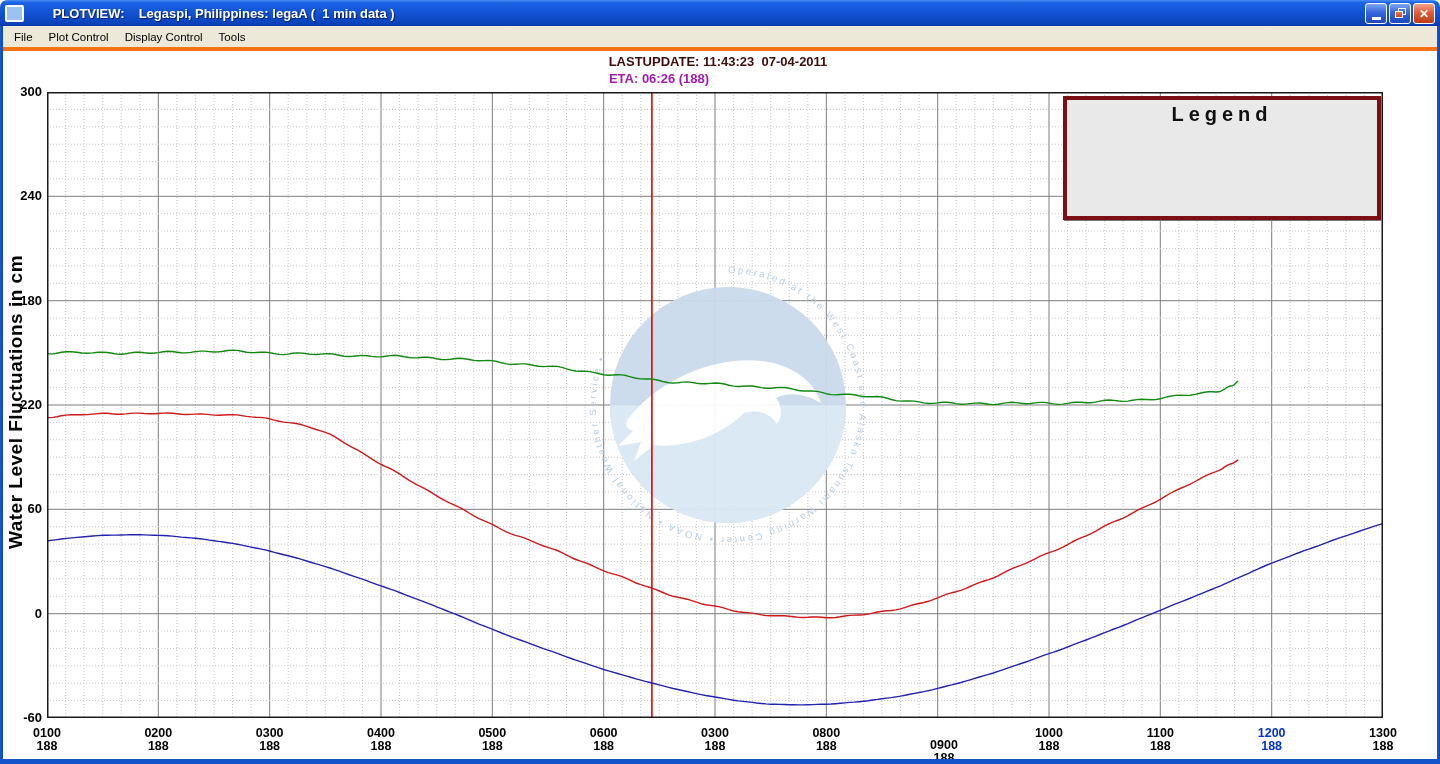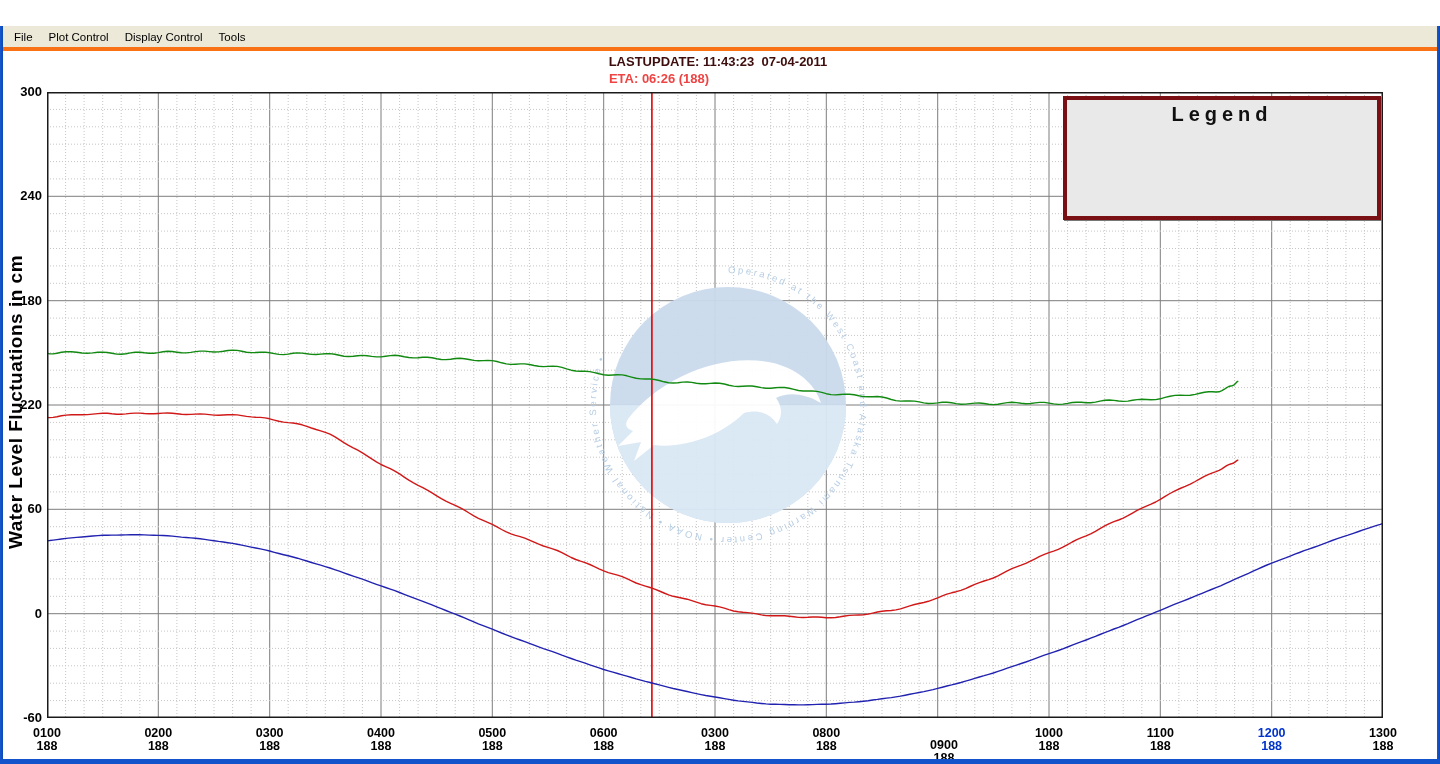--- a/index.html
+++ b/index.html
@@ -57,36 +57,56 @@
   #legend-entries{padding:2px 0 0 26px;}
   .legend-row{display:flex;align-items:center;height:25px;}
   .legend-glyph{width:32px;height:18px;margin-right:40px;flex:0 0 auto;}
   .legend-label{font-size:17.5px;color:#1c1c1c;}
 </style>
 </head>
 <body>
 
 <div id="win">
 
+  <div class="titlebar">
+    <div class="app-icon"></div>
+    <div class="title-text">
+      <span class="app">PLOTVIEW:</span><span>Legaspi, Philippines: legaA (  1 min data )</span>
+    </div>
+    <div class="tb-buttons">
+      <div class="tb-btn btn-blue">
+        <div class="glyph-min"></div>
+      </div>
+      <div class="tb-btn btn-blue">
+        <div class="glyph-restore">
+            <span class="r1"></span>
+            <span class="r2"></span>
+          </div>
+      </div>
+      <div class="tb-btn btn-close">
+        <div class="glyph-close"></div>
+      </div>
+    </div>
+  </div>
 
   <div class="frame-left"></div>
   <div class="frame-right"></div>
   <div class="frame-bottom"></div>
 
   <div class="menubar">
     <div id="menu-items" style="display:flex">
         <div class="menu-item">File</div>
         <div class="menu-item">Plot Control</div>
         <div class="menu-item">Display Control</div>
         <div class="menu-item">Tools</div>
       </div>
   </div>
 
   <div id="lastupdate" class="header-line" style="color: rgb(61, 12, 12);">LASTUPDATE: 11:43:23  07-04-2011</div>
-  <div id="eta-label" class="header-line" style="color: #ef4444;">ETA: 06:26 (188)</div>
+  <div id="eta-label" class="header-line" style="color: #a21caf;">ETA: 06:26 (188)</div>
 
   <div class="ylabel">Water Level Fluctuations in cm</div>
 
   <svg id="chart-svg" viewBox="0 0 1336 626" aria-hidden="true">
     <g id="grid-layer">
         <line x1="0.0" y1="0" x2="0.0" y2="626" stroke="#7d7d7d" stroke-width="1"></line>
         <line x1="18.6" y1="0" x2="18.6" y2="626" stroke="#c6c6c6" stroke-width="1" stroke-dasharray="1 2"></line>
         <line x1="37.1" y1="0" x2="37.1" y2="626" stroke="#c6c6c6" stroke-width="1" stroke-dasharray="1 2"></line>
         <line x1="55.7" y1="0" x2="55.7" y2="626" stroke="#c6c6c6" stroke-width="1" stroke-dasharray="1 2"></line>
         <line x1="74.2" y1="0" x2="74.2" y2="626" stroke="#c6c6c6" stroke-width="1" stroke-dasharray="1 2"></line>

